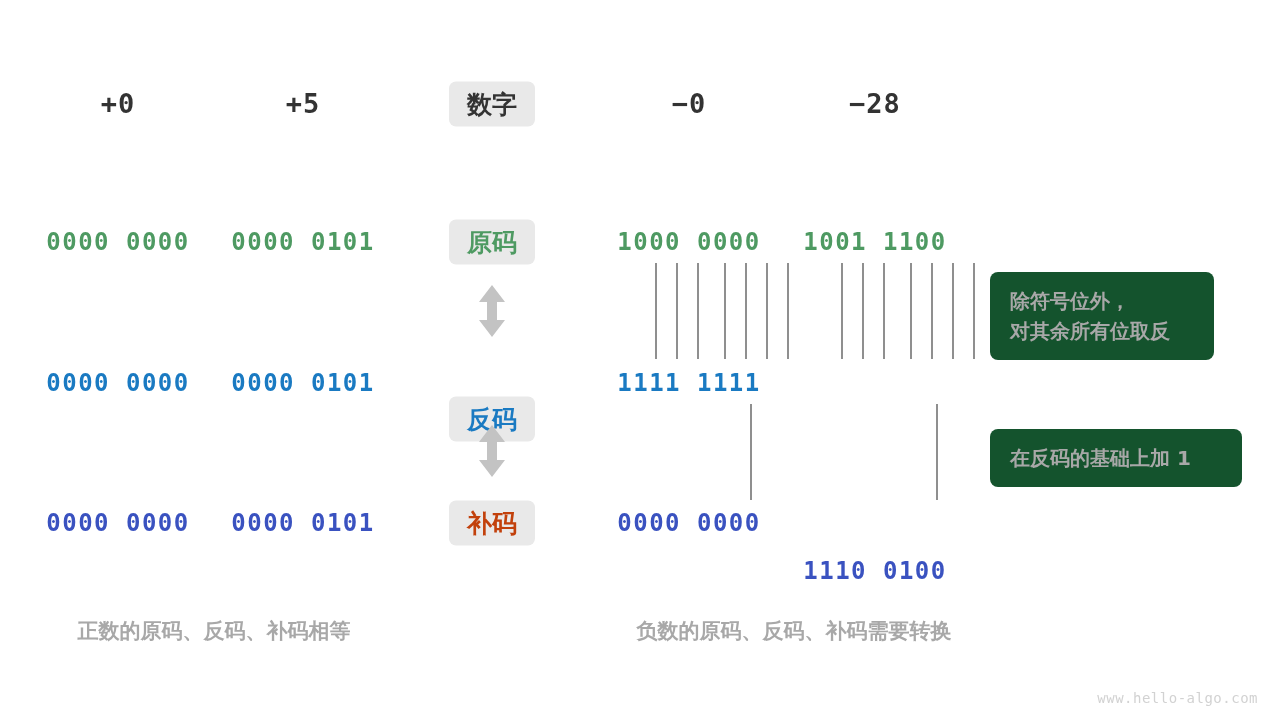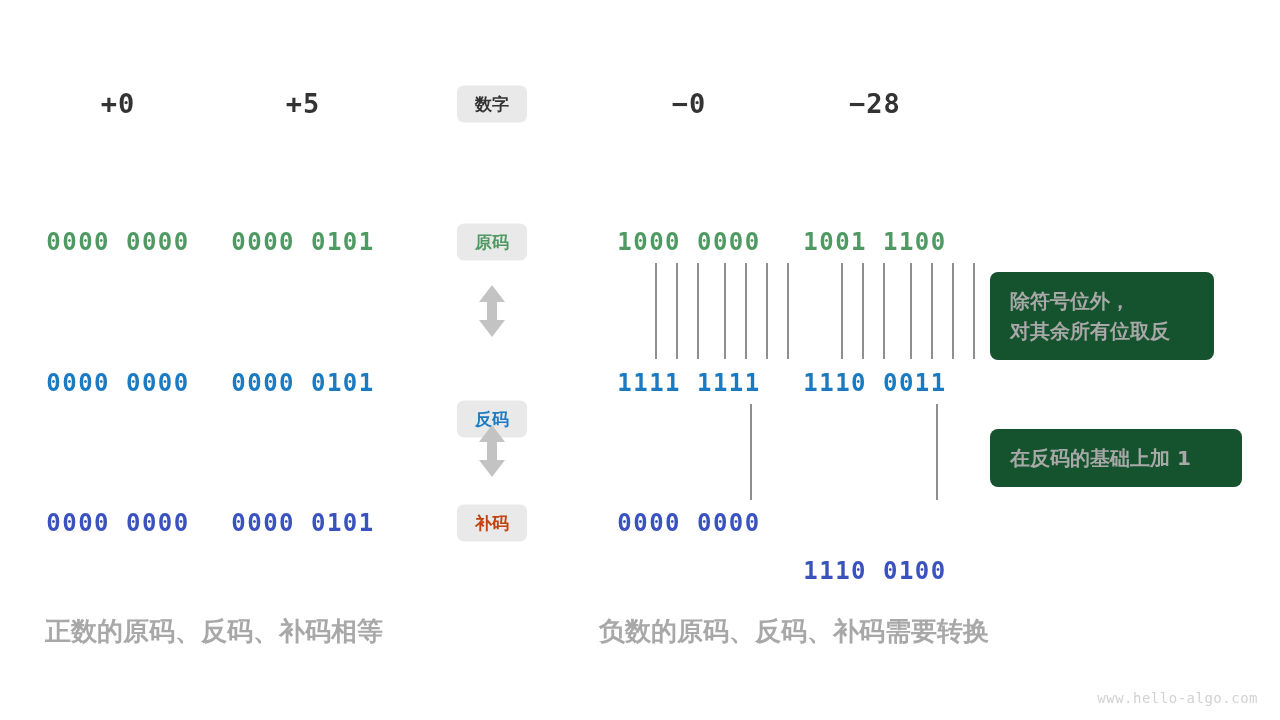--- a/index.html
+++ b/index.html
@@ -24,21 +24,21 @@
     font-size:24px;font-weight:bold;letter-spacing:1.5px;
   }
   .c-green{color:#4e9a62;}
   .c-blue{color:#1a7ac2;}
   .c-indigo{color:#3a52c0;}
 
   .pill{
     position:absolute;transform:translate(-50%,-50%);
     background:#e9e9e9;border-radius:7px;
     padding:10px 18px;
-    font-size:17px;font-weight:bold;
+    font-size:25px;font-weight:bold;
     line-height:1;
     white-space:nowrap;
   }
   .pill.k-num{color:#333333;}
   .pill.k-green{color:#4e9a62;}
   .pill.k-blue{color:#1a7ac2;margin-top:36px;}
   .pill.k-indigo{color:#c2410c;}
 
   .arrow{position:absolute;transform:translate(-50%,-50%);}
 
@@ -48,21 +48,21 @@
     position:absolute;
     background:#14532d;border-radius:8px;
     color:#a8a8a8;font-size:20px;font-weight:bold;
     line-height:1.5;
     padding:14px 20px;
     white-space:pre-line;
   }
 
   .caption{
     position:absolute;transform:translate(-50%,-50%);
-    color:#a8a8a8;font-size:26px;font-weight:bold;white-space:nowrap;
+    color:#a8a8a8;font-size:21px;font-weight:bold;white-space:nowrap;
   }
 
   .watermark{
     position:absolute;right:22px;bottom:14px;
     font-family:"DejaVu Sans Mono","Liberation Mono",monospace;
     font-size:14px;color:#d2d2d2;letter-spacing:.5px;
   }
 </style>
 </head>
 <body>
@@ -90,21 +90,20 @@
   <div class="cell bits c-green" style="left:875px;top:242px;">1001 1100</div>
 
   <div class="cell bits c-blue" style="left:118px;top:383px;">0000 0000</div>
 
   <div class="cell bits c-blue" style="left:303px;top:383px;">0000 0101</div>
 
   <div class="pill k-blue" style="left:492px;top:383px;">反码</div>
 
   <div class="cell bits c-blue" style="left:689px;top:383px;">1111 1111</div>
 
-  <div class="cell bits c-blue" style="left:875px;top:383px;">1110 0011</div>
 
   <div class="cell bits c-indigo" style="left:118px;top:523px;">0000 0000</div>
 
   <div class="cell bits c-indigo" style="left:303px;top:523px;">0000 0101</div>
 
   <div class="pill k-indigo" style="left:492px;top:523px;">补码</div>
 
   <div class="cell bits c-indigo" style="left:689px;top:523px;">0000 0000</div>
 
   <div class="cell bits c-indigo" style="left:875px;top:523px;margin-top:48px;">1110 0100</div>

